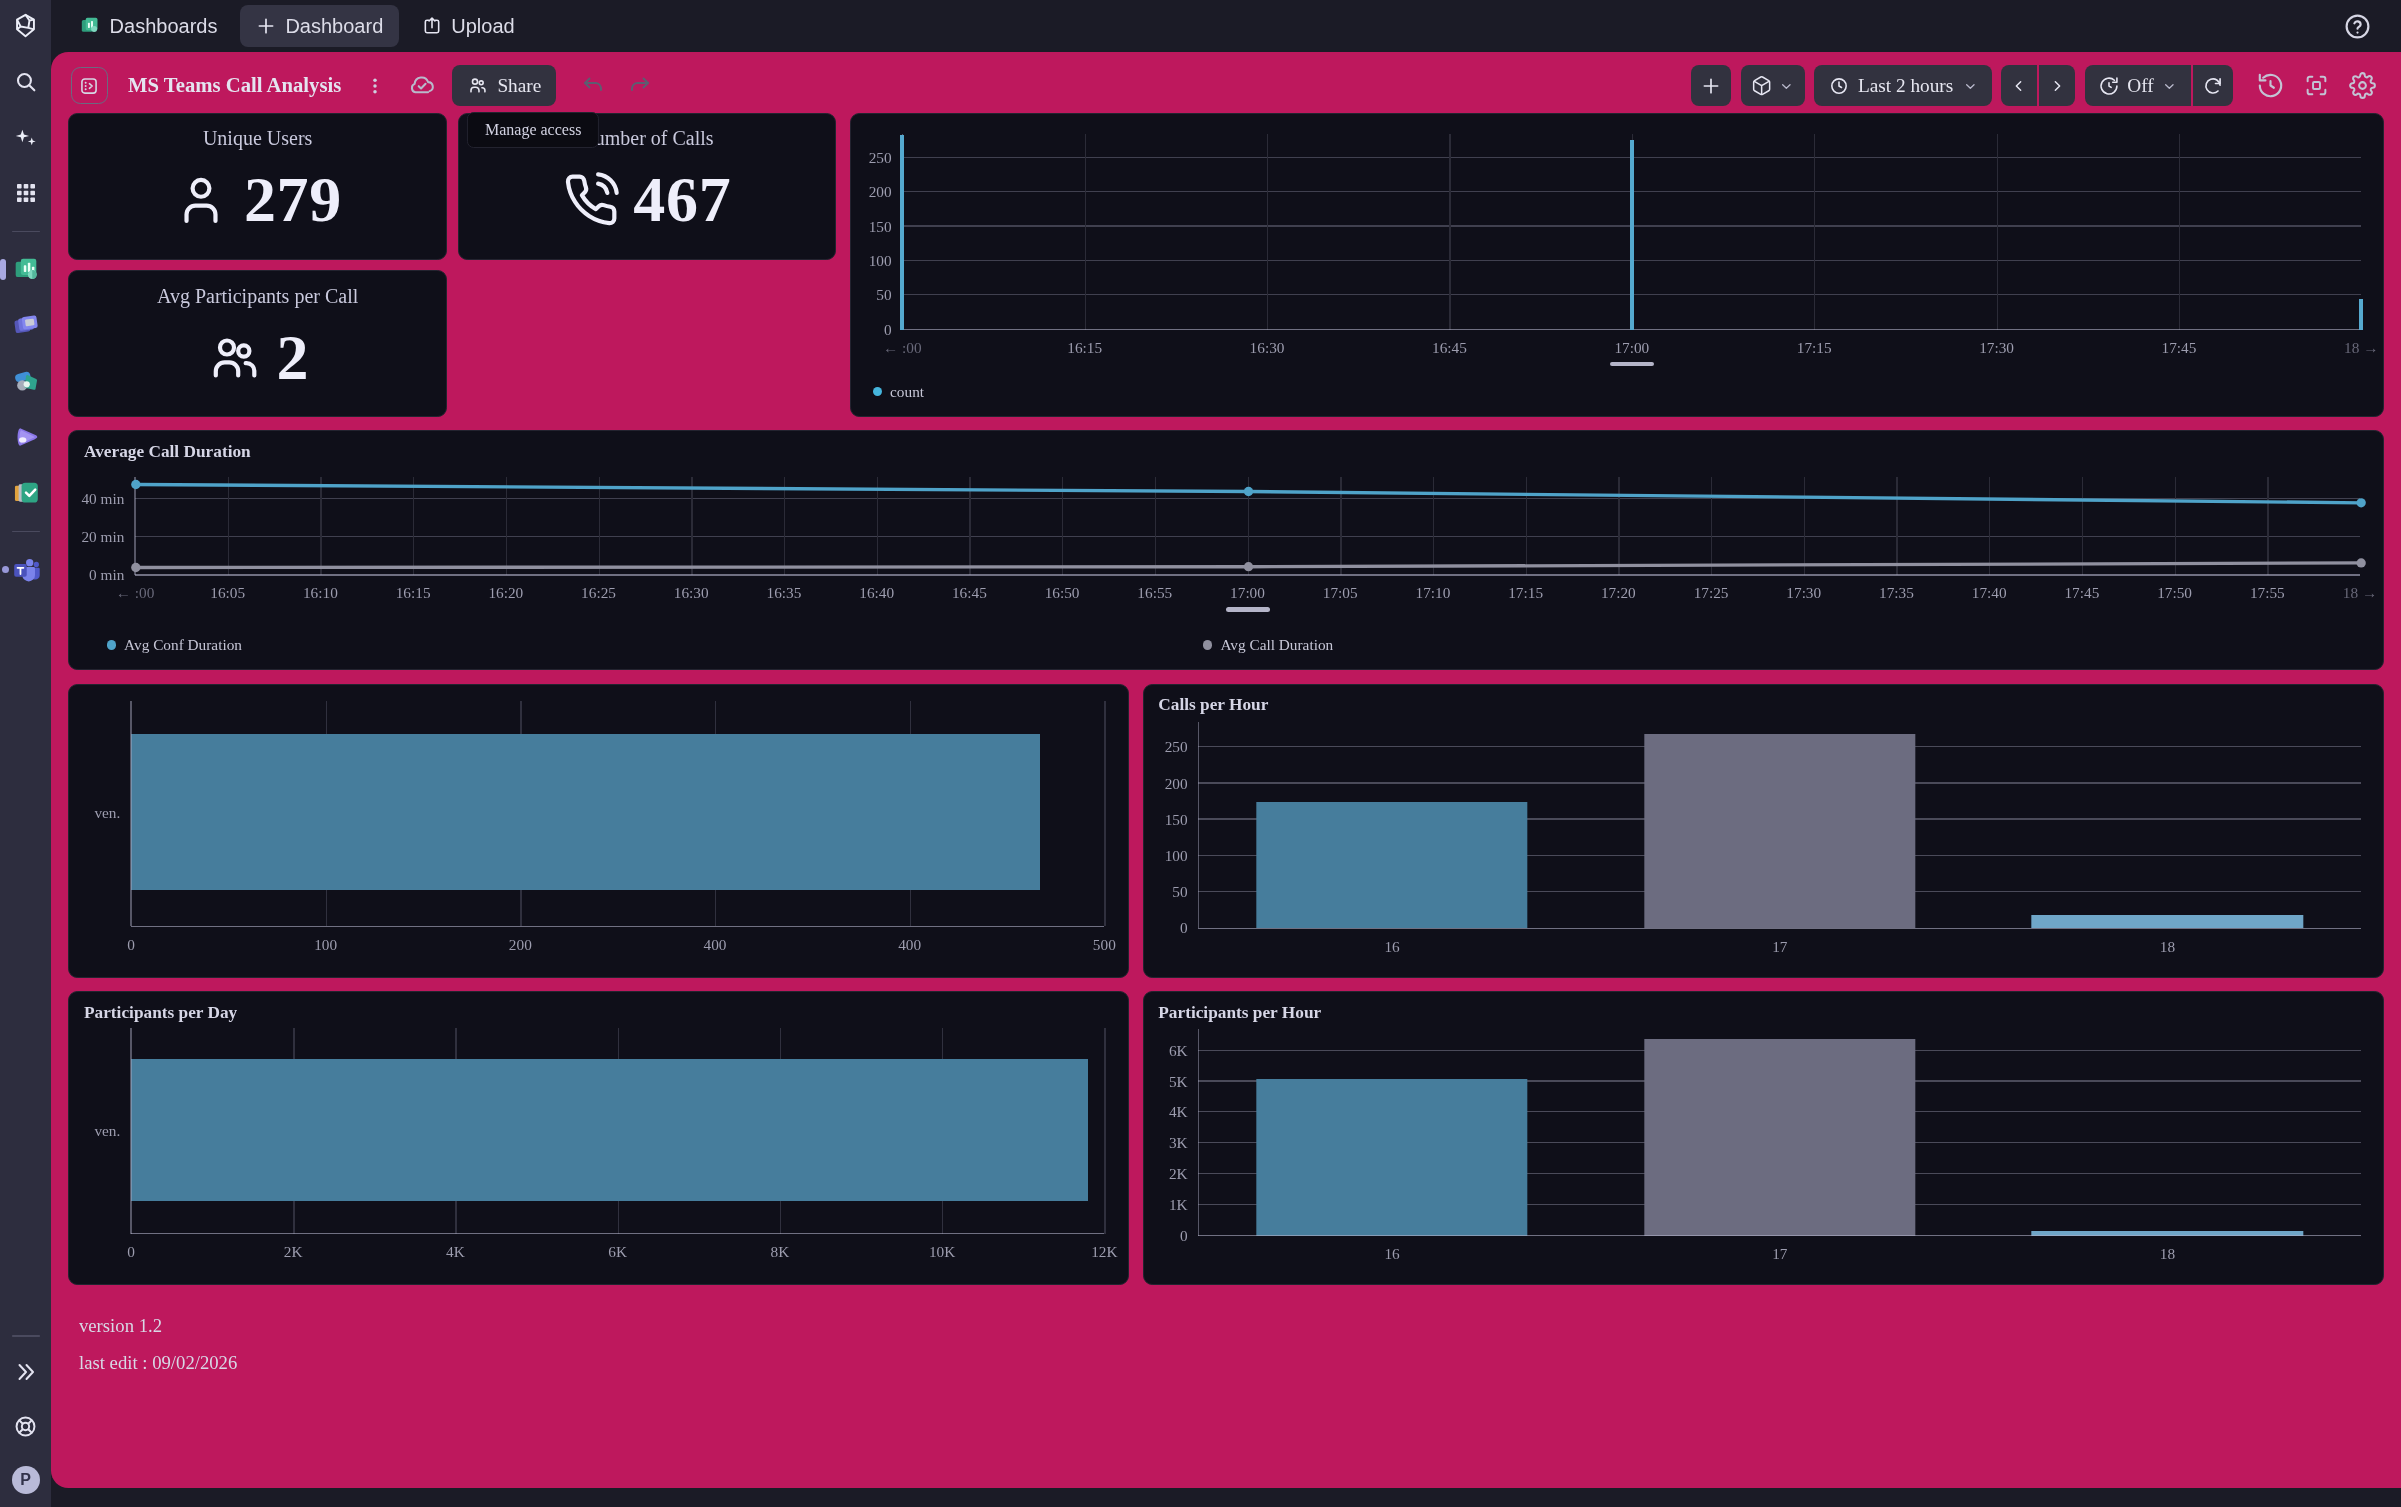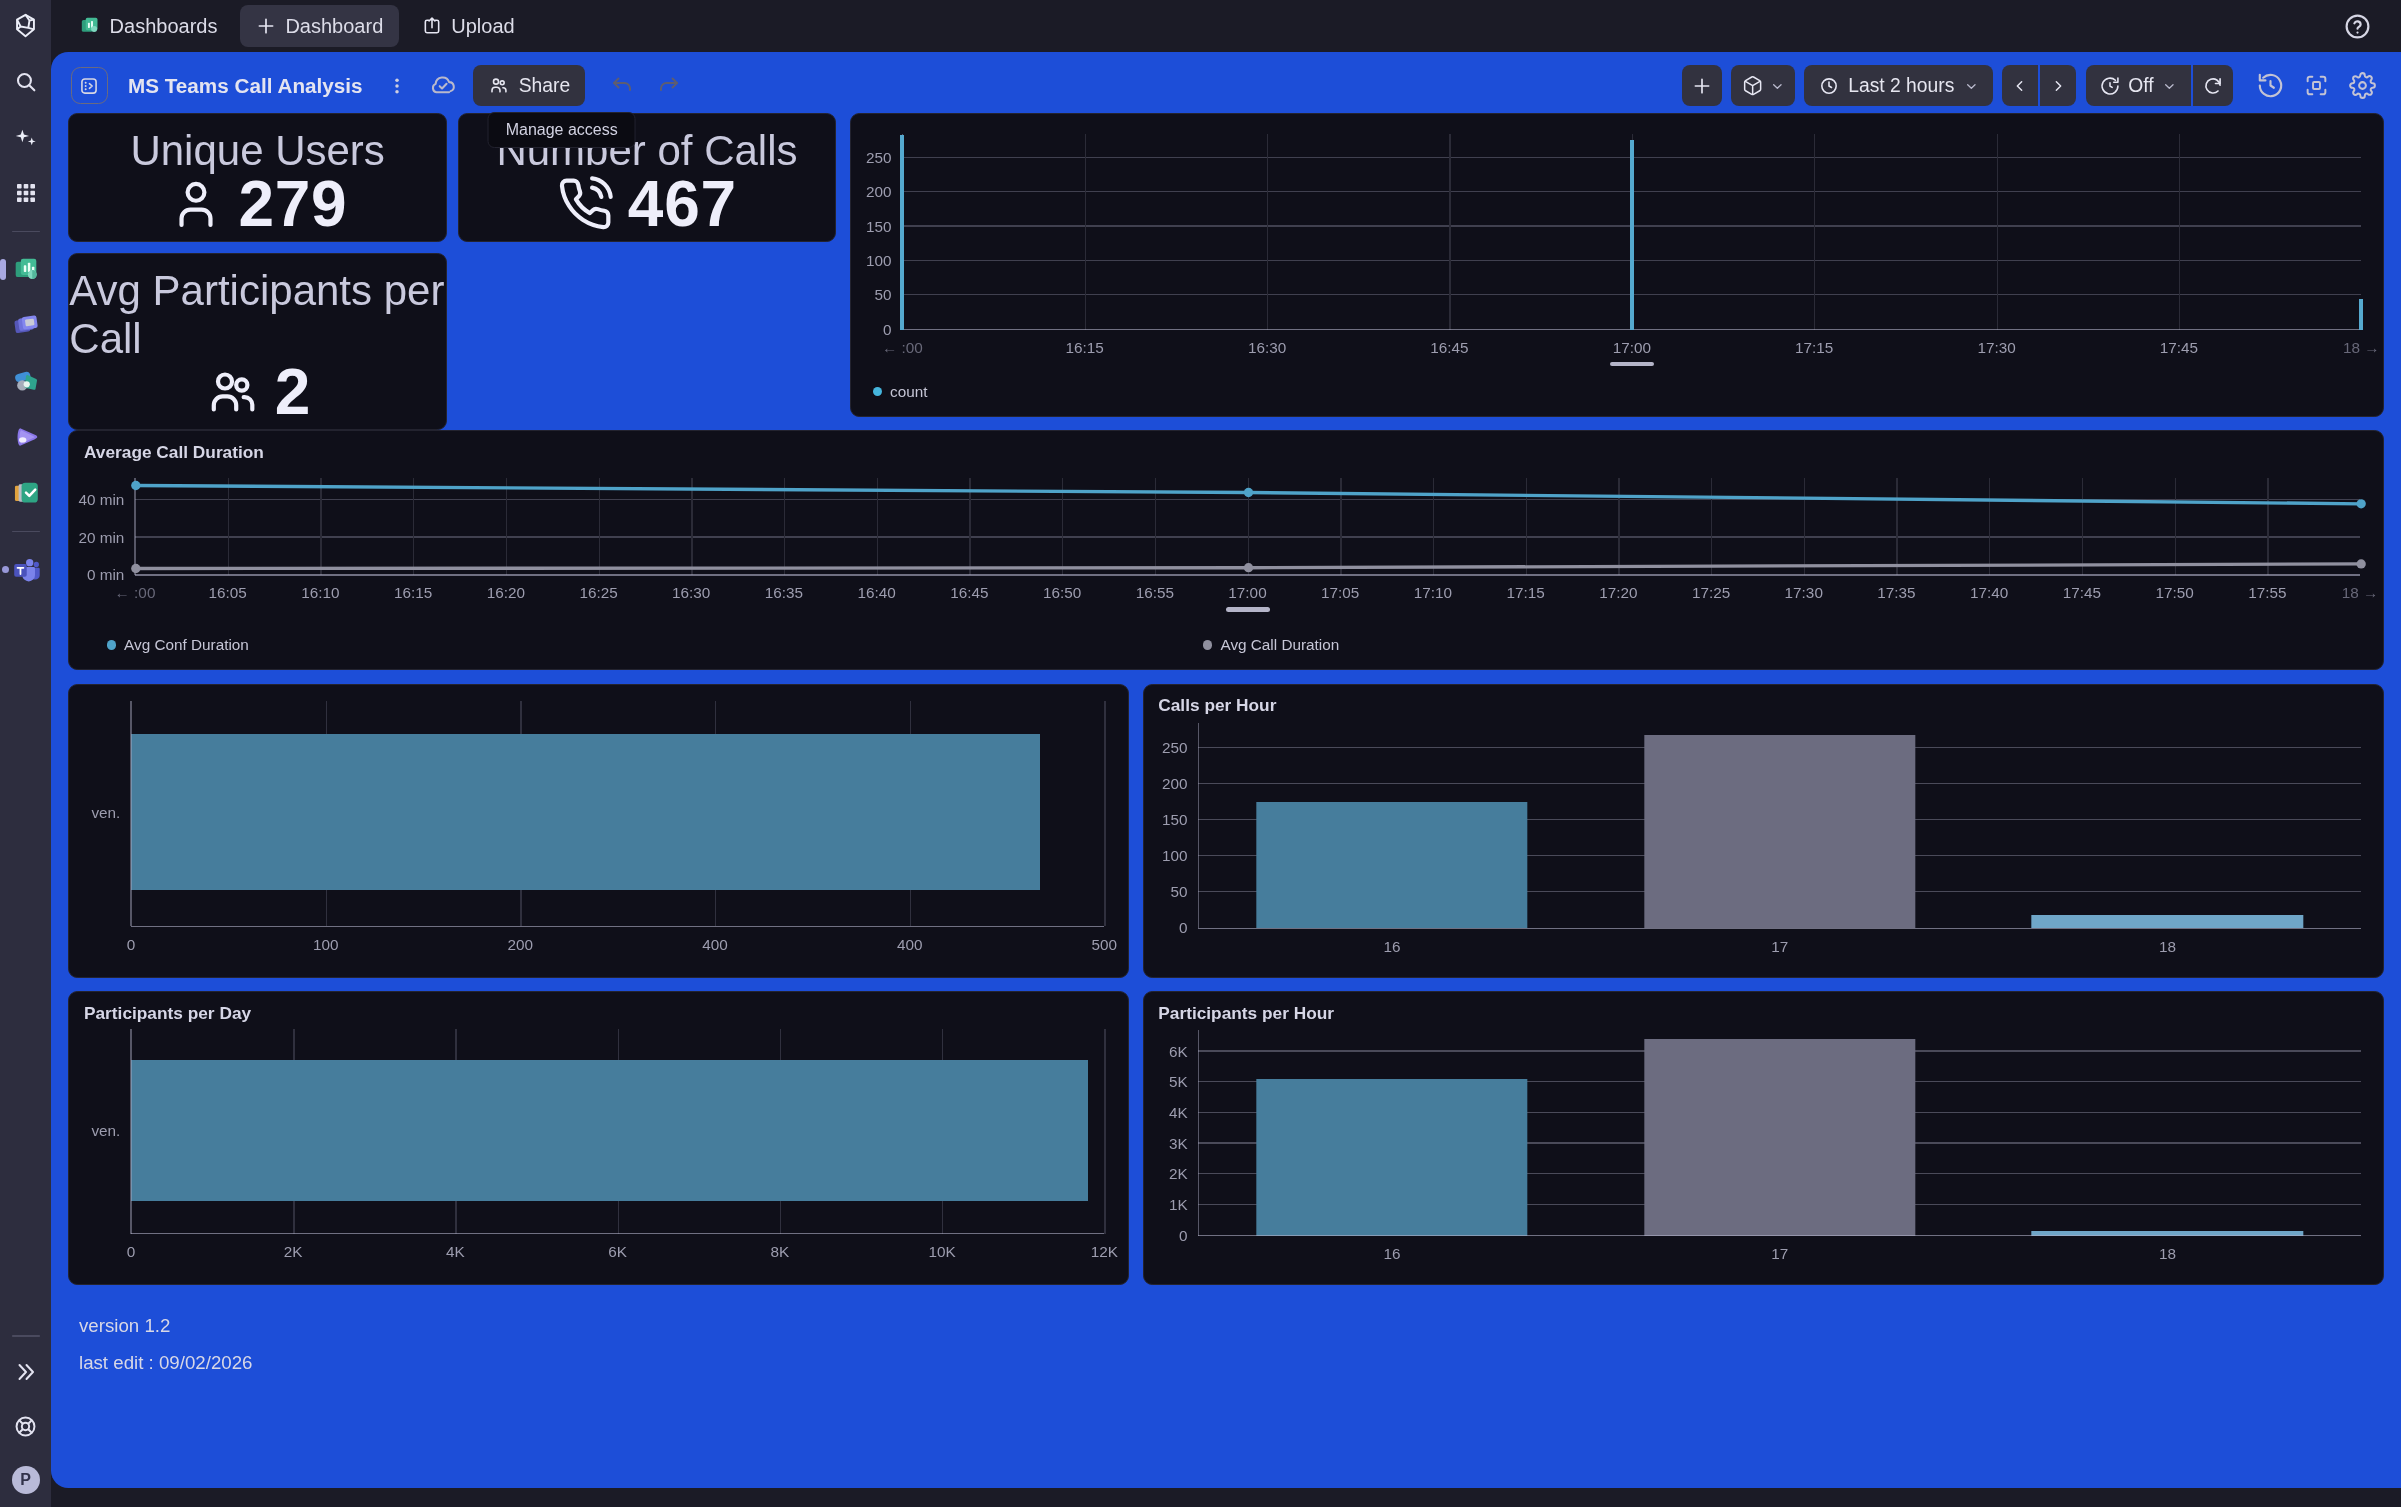--- a/index.html
+++ b/index.html
@@ -20,22 +20,22 @@
   svg.ic { display:block; }
 
   
   .main { flex:1; display:flex; flex-direction:column; min-width:0; }
   .topbar { height:52px; display:flex; align-items:center; padding:0 24px 0 12px; gap:6.7px; }
   .tab { display:flex; align-items:center; gap:9.3px; padding:9.3px 16px; border-radius:8px;
     font-size:20px; color:#dcdce8; cursor:pointer; }
   .tab.active { background:#343444; }
   .topbar-spacer { flex:1; }
 
-  .content { height:1436px; background:#1d4ed8; border-radius:17.3px 0 0 17.3px; padding:0 17.3px; overflow:hidden;
-    display:flex; flex-direction:column; }
+  .content { height:1436px; background:#be185d; border-radius:17.3px 0 0 17.3px; padding:0 17.3px; overflow:hidden;
+    display:flex; flex-direction:column;font-family:Liberation Serif, serif; }
 
   
   .dash-header { height:61px; display:flex; align-items:center; padding:10.7px 2.7px 4px 2.7px; gap:12px; }
   .panel-toggle-btn { width:37px; height:37px; border:1.7px solid #6a6a80; border-radius:9.3px;
     display:flex; align-items:center; justify-content:center; cursor:pointer; }
   .dash-title { font-size:20.7px; font-weight:600; color:#e4e4f0; margin:0 6.7px 0 8px; white-space:nowrap; }
   .icon-btn { background:none; border:none; color:#c3c3d4; cursor:pointer; display:flex; align-items:center; justify-content:center; padding:5.3px; }
   .share-wrap { position:relative; }
   .btn { display:flex; align-items:center; gap:9.3px; background:#32323f; border:none; border-radius:8px;
     color:#e6e6f0; font-size:19.3px; font-family:inherit; padding:0 14.7px; height:41px; cursor:pointer; white-space:nowrap; }
@@ -49,21 +49,21 @@
   .btn-group .btn:last-child { border-top-left-radius:0; border-bottom-left-radius:0; }
   .sq { width:40px; padding:0; justify-content:center; }
 
   
   .row { display:flex; gap:13.3px; margin-bottom:13.3px; }
   .row1 { height:304px; }
   .row2 { height:240px; }
   .row3, .row4 { height:294px; }
   .kpi-grid { width:768px; flex-shrink:0; display:grid; grid-template-columns:1fr 1fr; grid-template-rows:1fr 1fr; gap:10.7px; }
   .card { background:#0f0f19; border:0.7px solid #23232f; border-radius:9.3px; display:flex; flex-direction:column; align-items:center; }
-  .kpi-label { font-size:42px; color:#c9c9dd; margin-top:13.3px; }
+  .kpi-label { font-size:20px; color:#c9c9dd; margin-top:13.3px; }
   .kpi-value-row { flex:1; display:flex; align-items:center; justify-content:center; gap:14.7px; margin-top:-8px; }
   .kpi-value { font-size:64px; font-weight:700; color:#eeeefa; letter-spacing:0.7px; }
   .kpi-suffix { font-size:36px; font-weight:600; color:#eeeefa; align-self:flex-end; margin:0 0 12px -8px; }
 
   .panel { background:#0f0f19; border:0.7px solid #23232f; border-radius:9.3px; padding:10.7px 14.7px 9.3px 14.7px;
     display:flex; flex-direction:column; min-width:0; position:relative; }
   .panel-title { font-size:17.3px; font-weight:600; color:#d6d6e6; }
   .panel-fill { flex:1; }
   .panel-wide { width:100%; }
   .panel-day { width:1061px; flex-shrink:0; }

